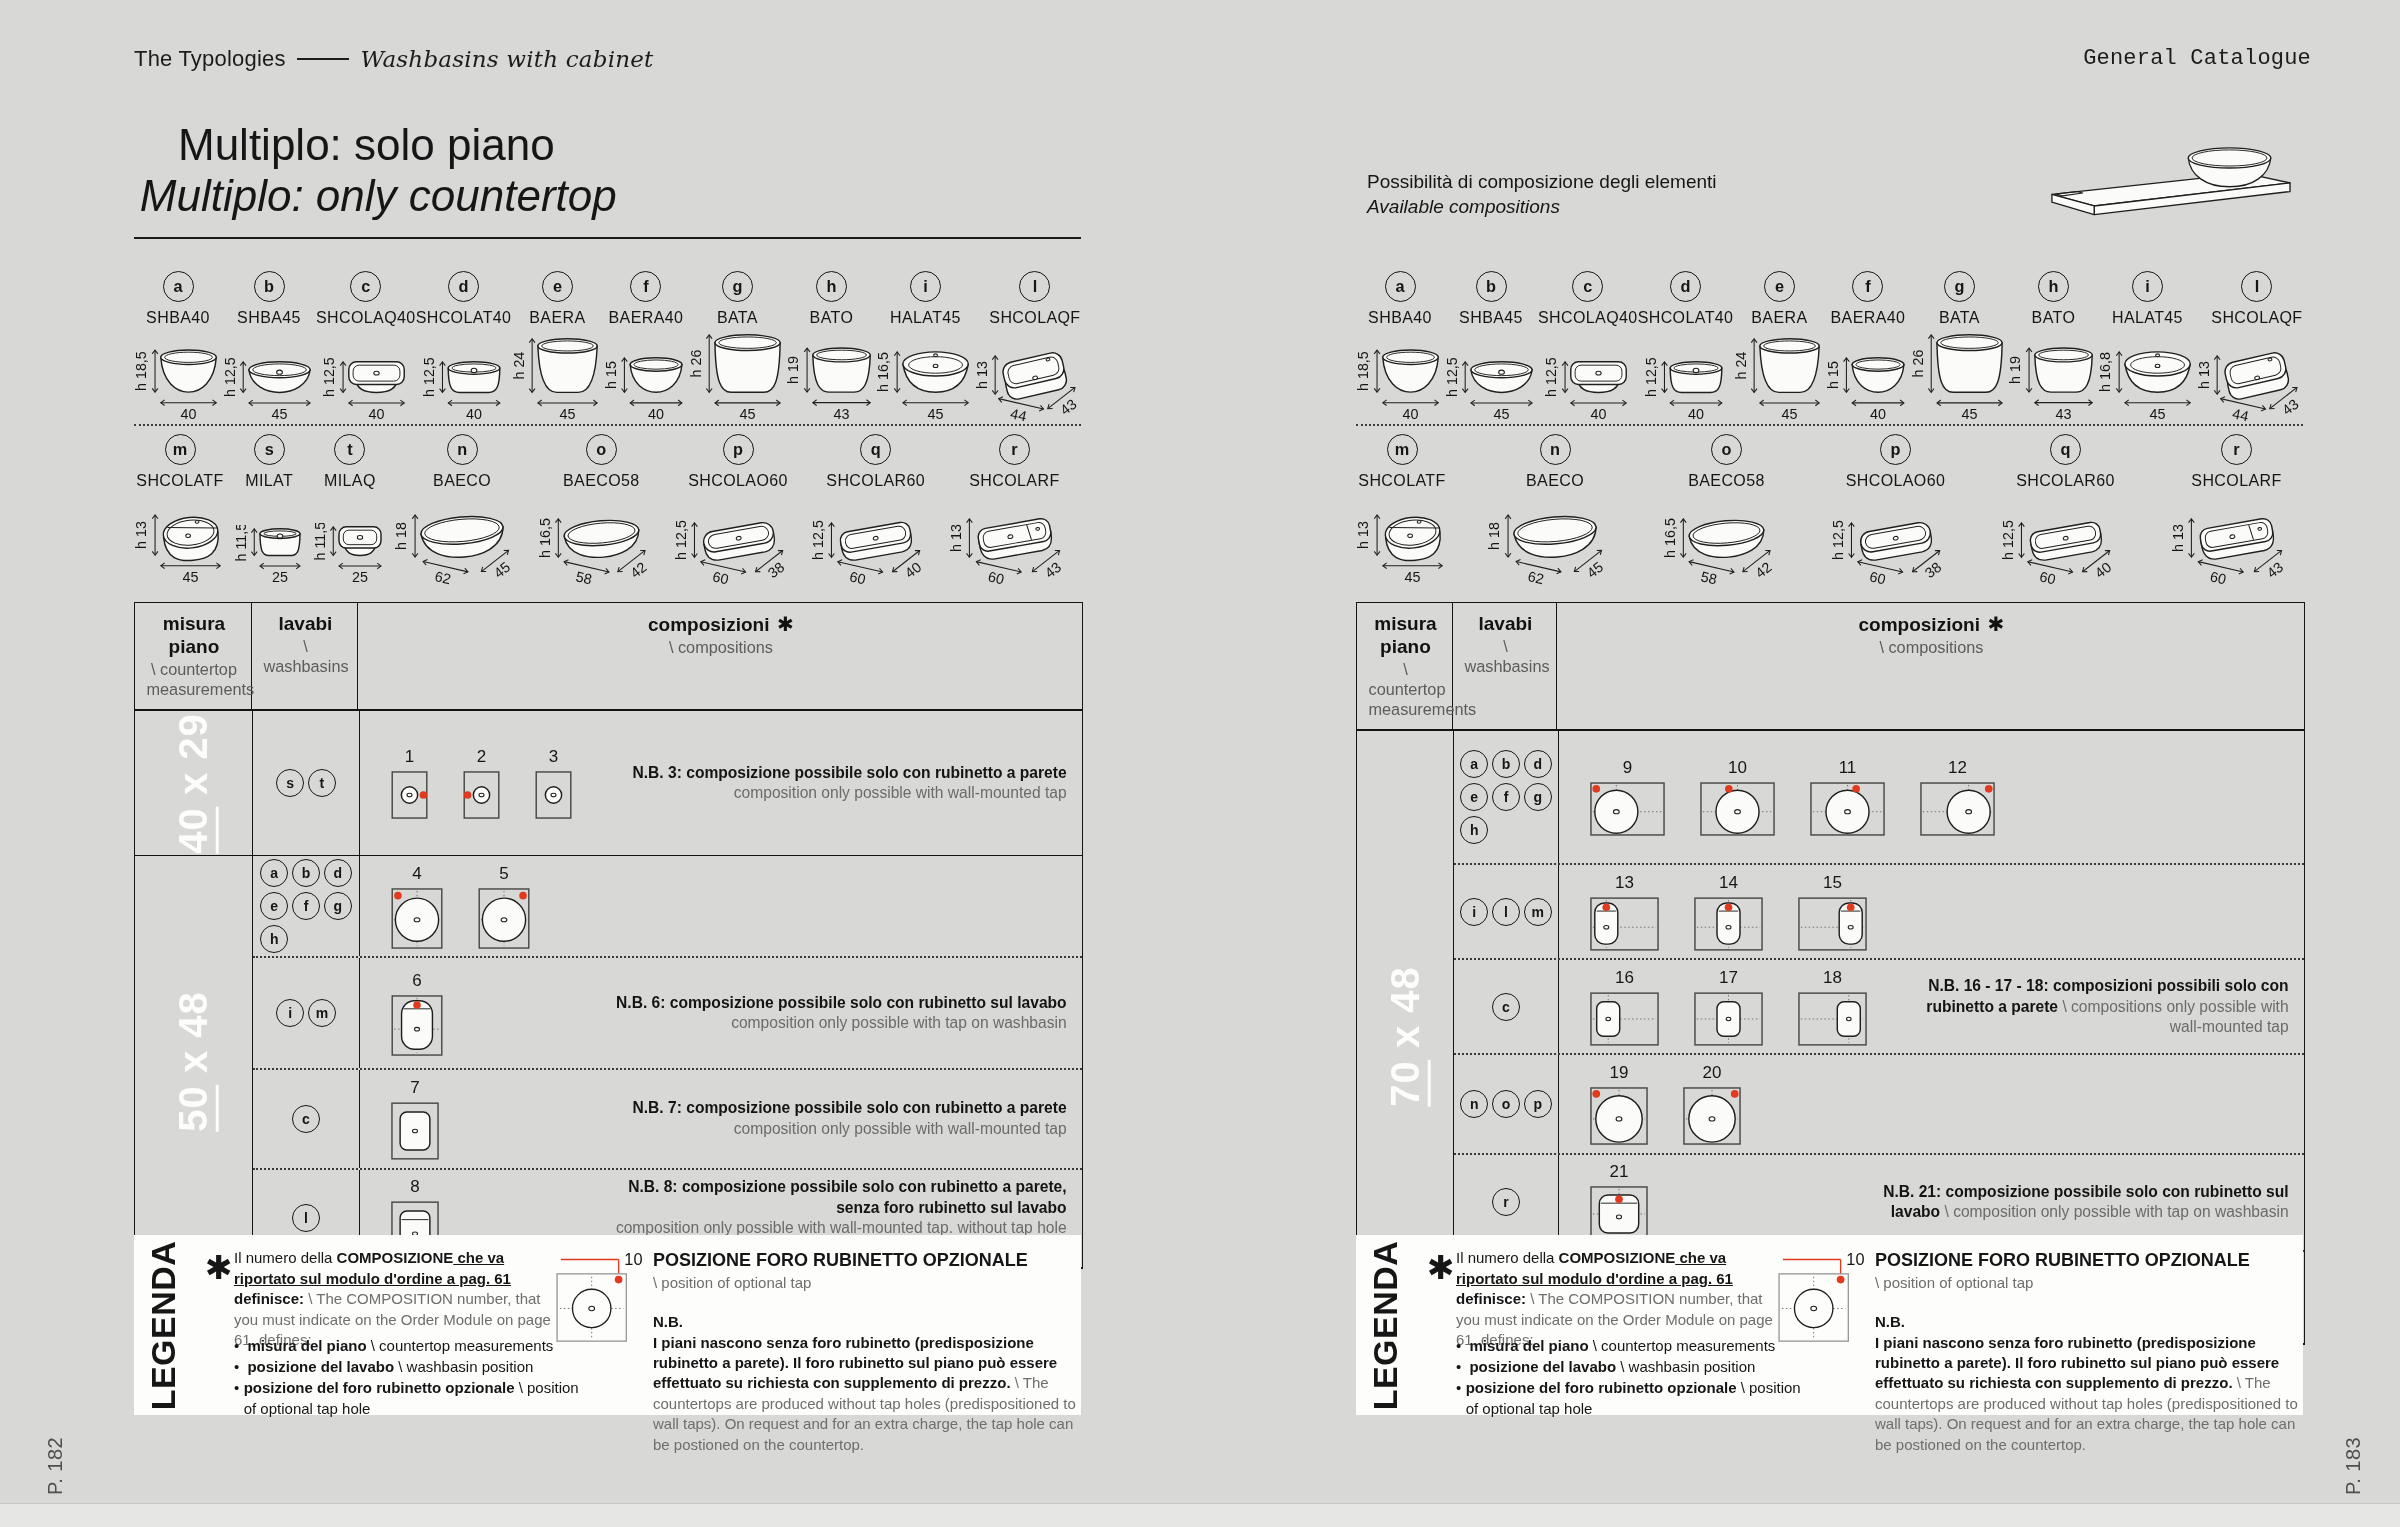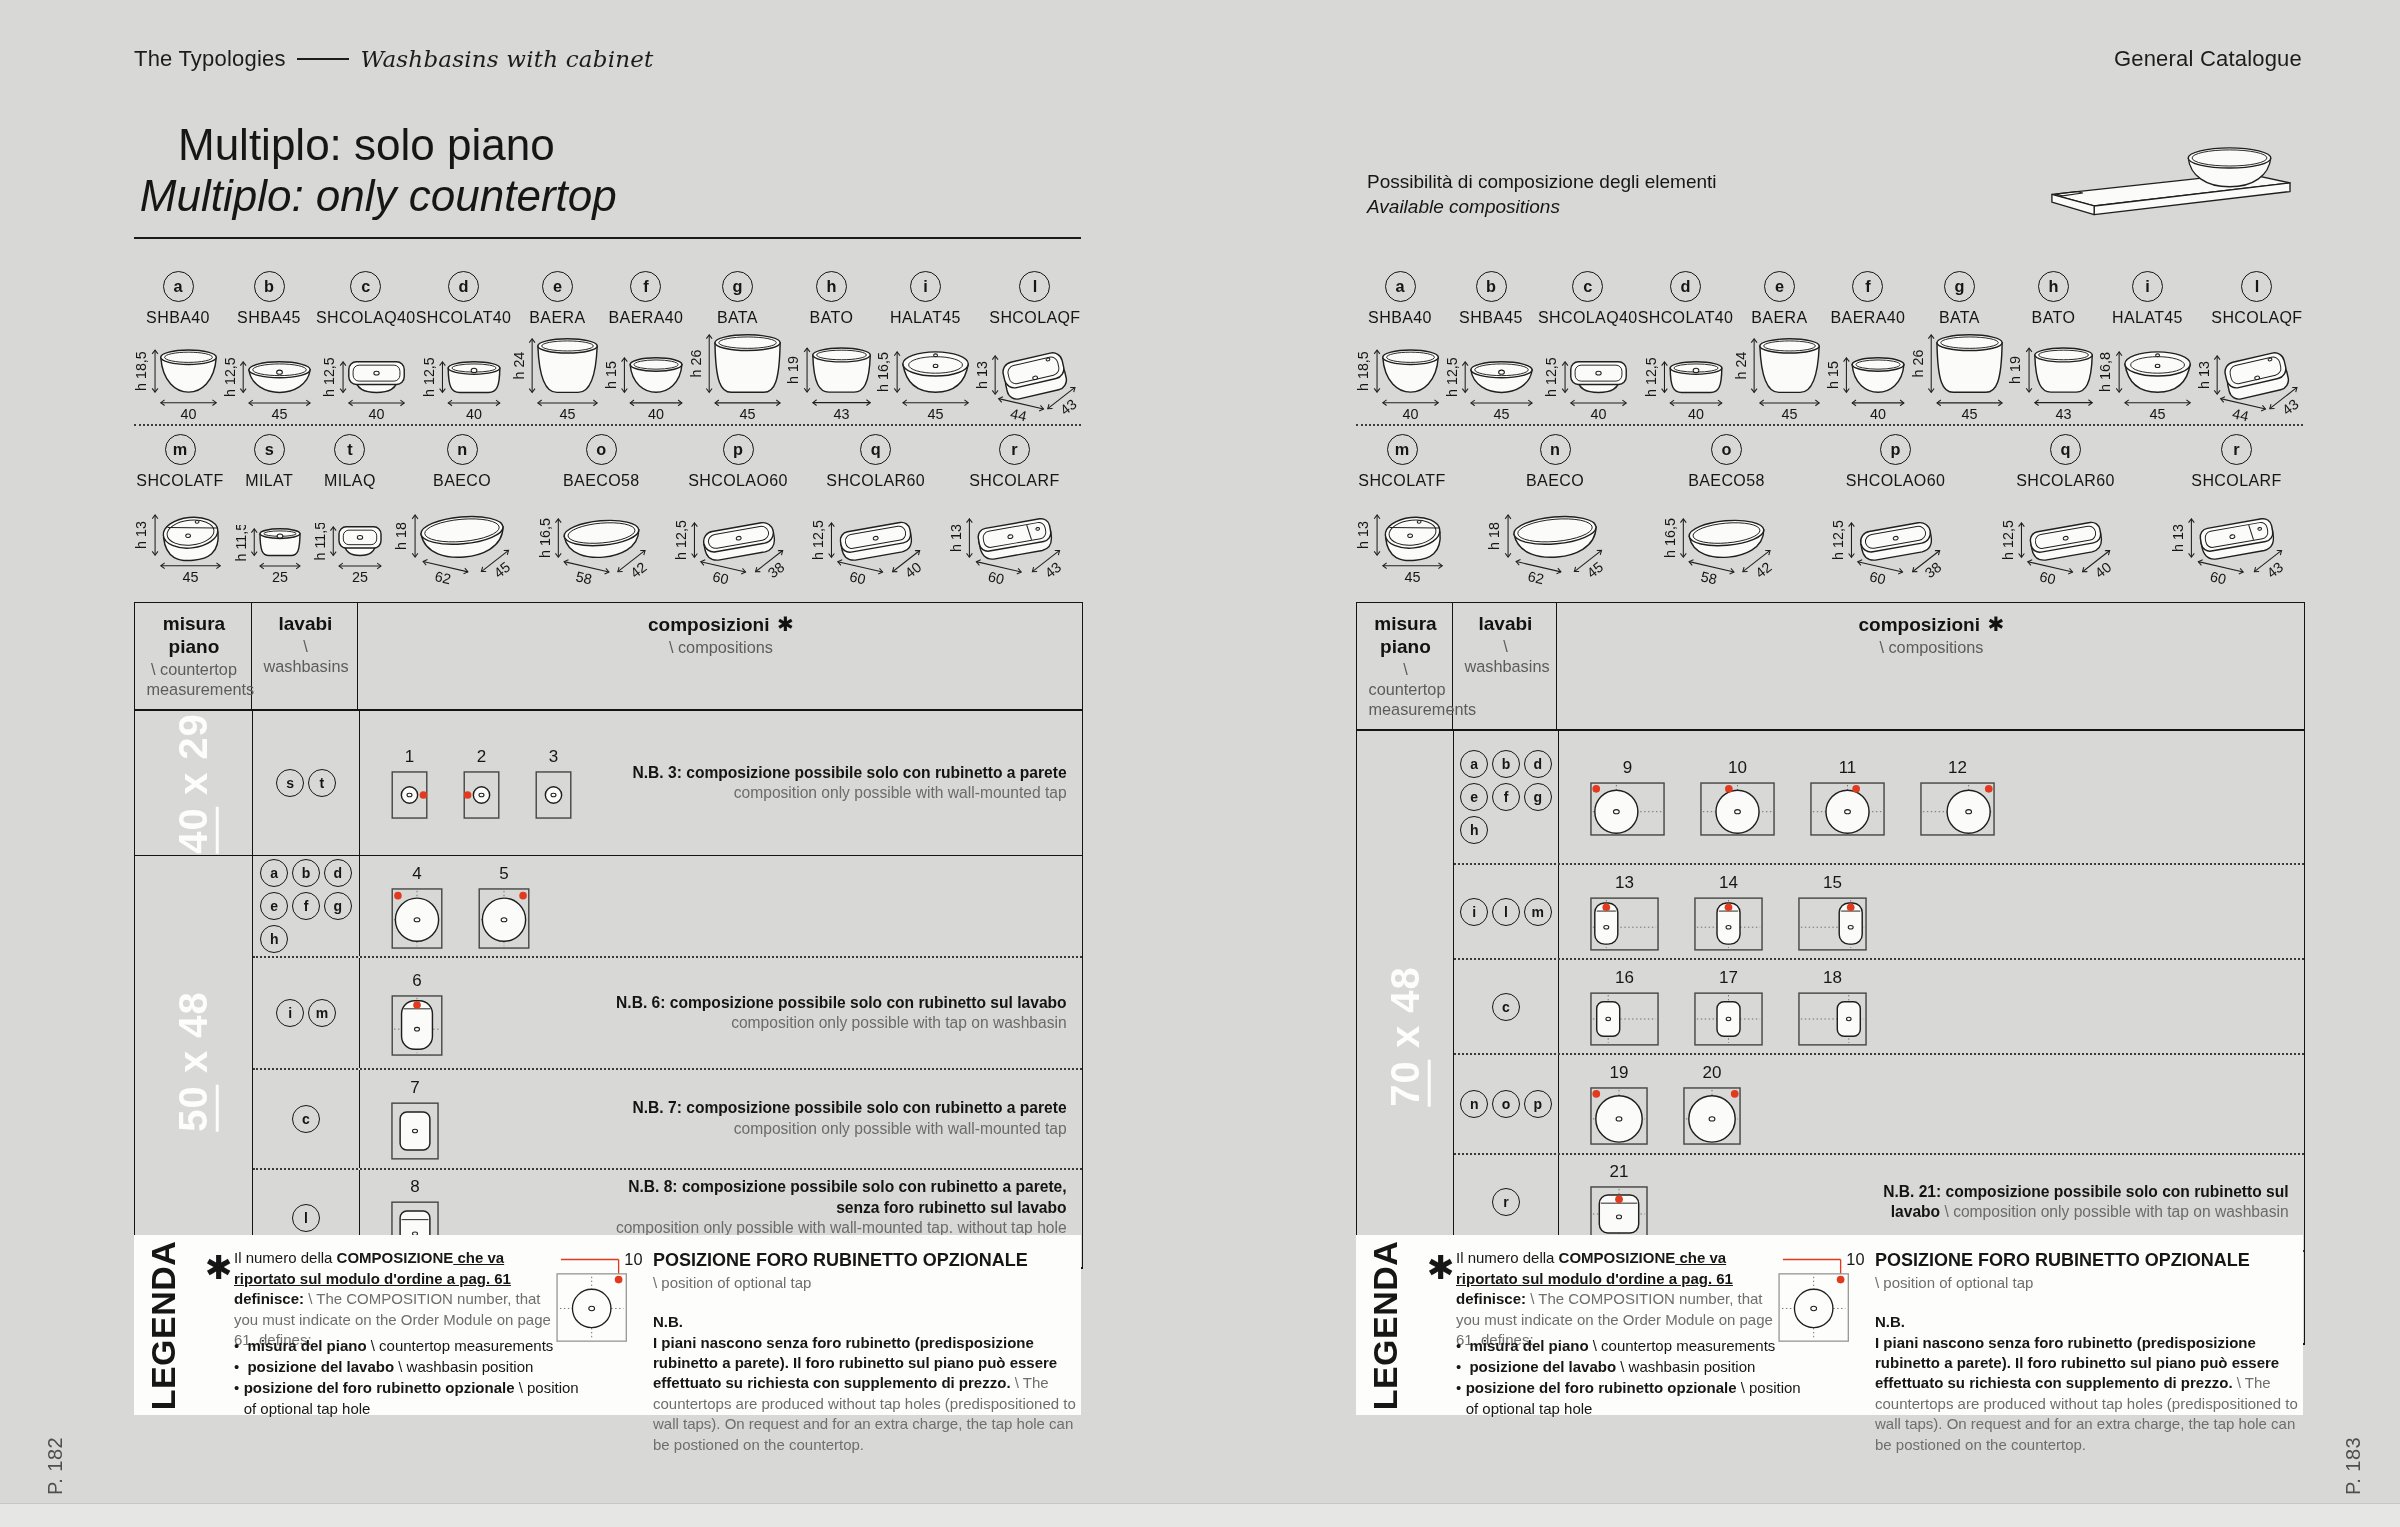--- a/index.html
+++ b/index.html
@@ -75,21 +75,21 @@
 </head>
 <body>
 
 <div id="spread">
 
   <div class="abs hdr" style="left:134px;top:46px;">
     <span>The Typologies</span>
     <span class="dashline"></span>
     <span class="serif">Washbasins with cabinet</span>
   </div>
-  <div class="abs hdr" style="right:99px;top:46px;">
+  <div class="abs hdr" style="right:90px;top:46px;font-family:Liberation Mono, monospace;">
     <span>General Catalogue</span>
   </div>
 
   <div class="abs title" style="left:134px;top:119px;">
     <div class="l1">Multiplo: solo piano</div>
     <div class="l2">Multiplo: only countertop</div>
     <div class="rule"></div>
   </div>
 
   <div class="abs possib" style="left:1367px;top:169px;">
@@ -1315,20 +1315,21 @@
                 <div class="comp">
                   <span class="n">18</span>
                   <svg width="69" height="54" viewBox="0 0 72 56">
                     <rect x="1" y="1" width="70" height="54" fill="none" stroke="#484846" stroke-width="1.5"></rect>
                     <line x1="3" y1="28" x2="69" y2="28" class="dsh"></line>
                     <line x1="53" y1="3" x2="53" y2="53" class="dsh"></line>
                     <rect x="41" y="10.079999999999998" width="24" height="35.84" rx="7" stroke="#1f1f1d" stroke-width="1.5" fill="#fbfbf9" stroke-linejoin="round" stroke-linecap="round"></rect>
                     <ellipse cx="53" cy="28" rx="2.4" ry="1.728" fill="#fbfbf9" stroke="#1f1f1d" stroke-width="1.1"></ellipse>
                   </svg>
                 </div>
+                <div class="nb"><b>N.B. 16 - 17 - 18: composizioni possibili solo con rubinetto a parete</b> <span class="lt">\ compositions only possible with wall-mounted tap</span></div>
               </div>
             </div>
             <div class="g-row" style="min-height: 86px;">
               <div class="c-lav" style="width: 104px;">
                 <div class="lavgrid" style="grid-template-columns:repeat(3,27px);">
                   <span class="lav-l">n</span>
                   <span class="lav-l">o</span>
                   <span class="lav-l">p</span>
                 </div>
               </div>

